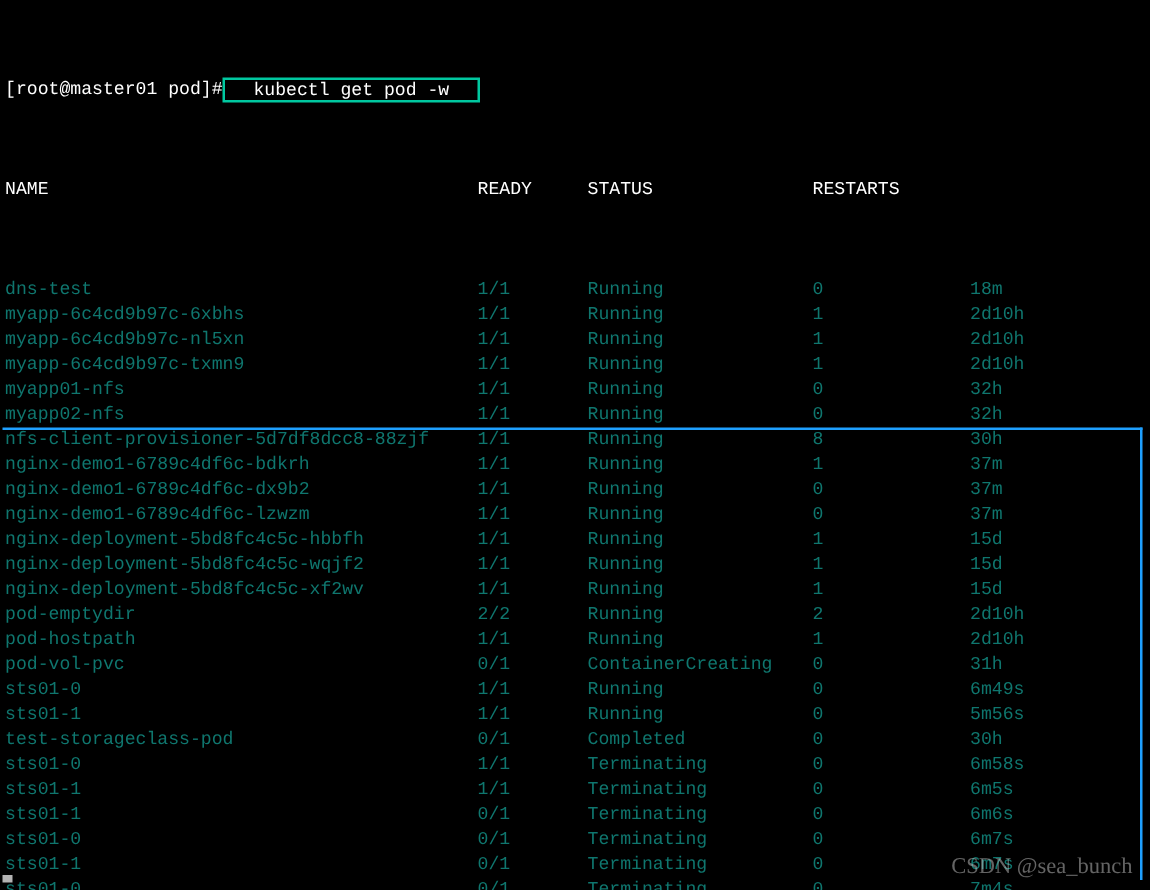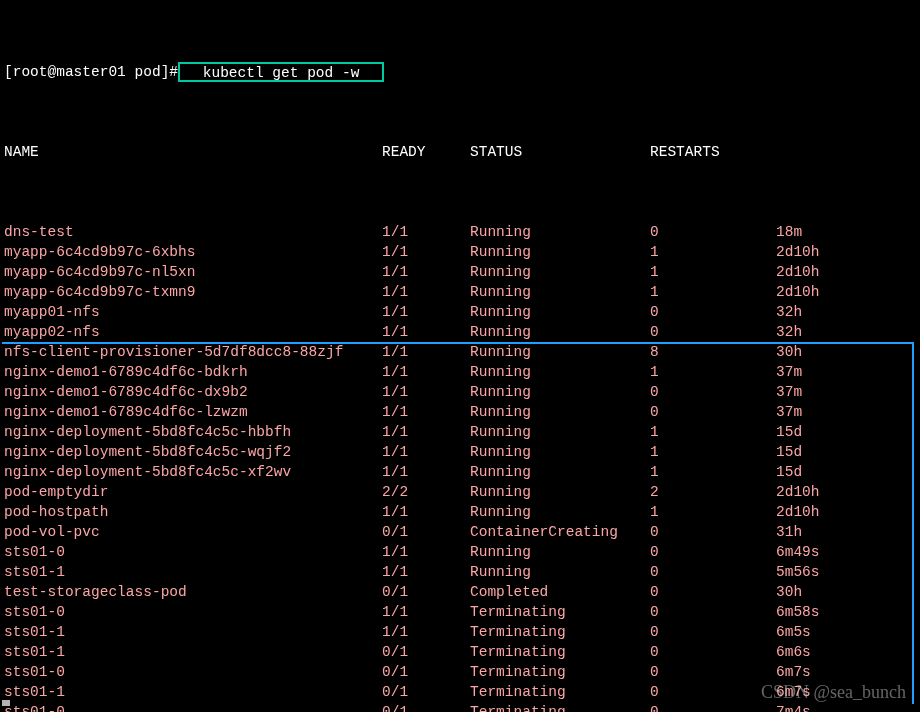--- a/index.html
+++ b/index.html
@@ -39,21 +39,21 @@
   }
   .row {
     display: flex;
   }
   .c-name   { width: 378px; }
   .c-ready  { width: 72px;  }
   .c-status { width: 180px; margin-left: 16px; }
   .c-restart{ width: 126px; }
   .c-age    { flex: 1; }
   .hdr { color: #ffffff; font-weight: normal; }
-  .cyan { color: #fca5a5; }
+  .cyan { color: #0f766e; }
   .highlight-box {
     position: absolute;
     left: 2px;
     top: 342px;
     width: 912px;
     height: 362px;
     border: 2px solid #1fa0ff;
     border-left: none;
     border-bottom: none;
     pointer-events: none;

